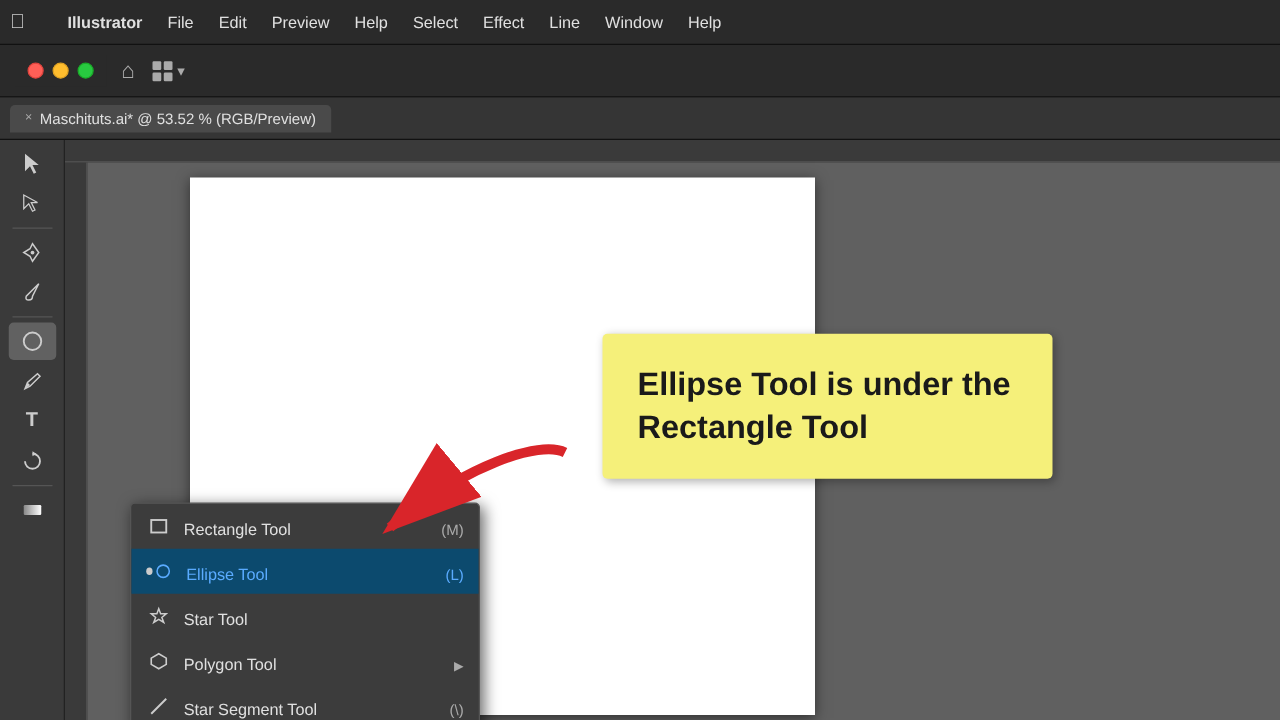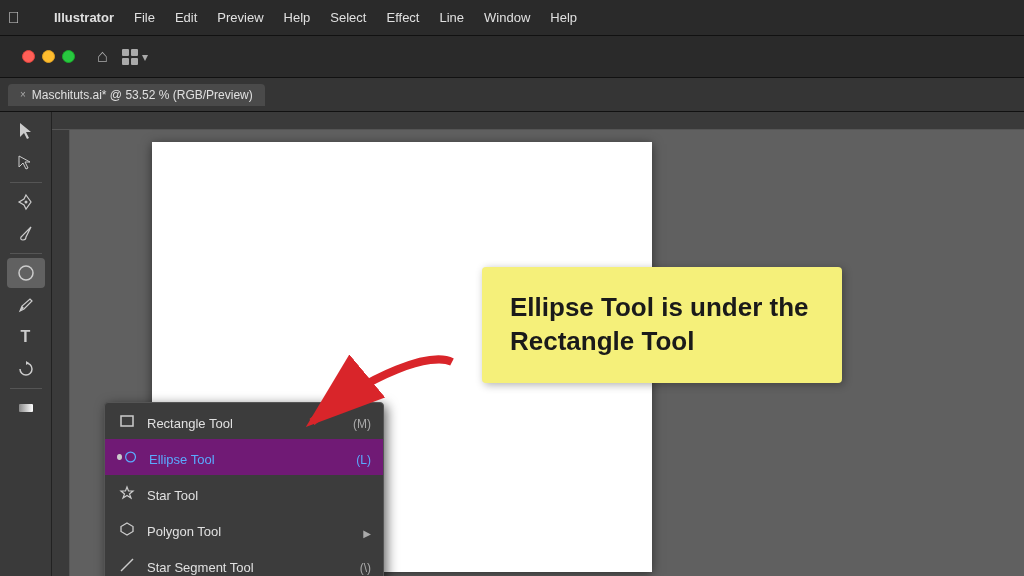--- a/index.html
+++ b/index.html
@@ -190,21 +190,21 @@
     .menu-item {
       display: flex;
       align-items: flex-end;
       padding: 8px 12px;
       cursor: pointer;
       color: #e0e0e0;
       font-size: 13px;
       gap: 10px;
       position: relative;
     }
-    .menu-item.selected { background: #701a75; gap: 12px; }
+    .menu-item.selected { background: #0c4a6e; gap: 12px; }
     .menu-item-icon {
       width: 20px;
       height: 20px;
       display: flex;
       align-items: center;
       justify-content: center;
       flex-shrink: 0;
     }
     .menu-item-label {
       flex: 1;

